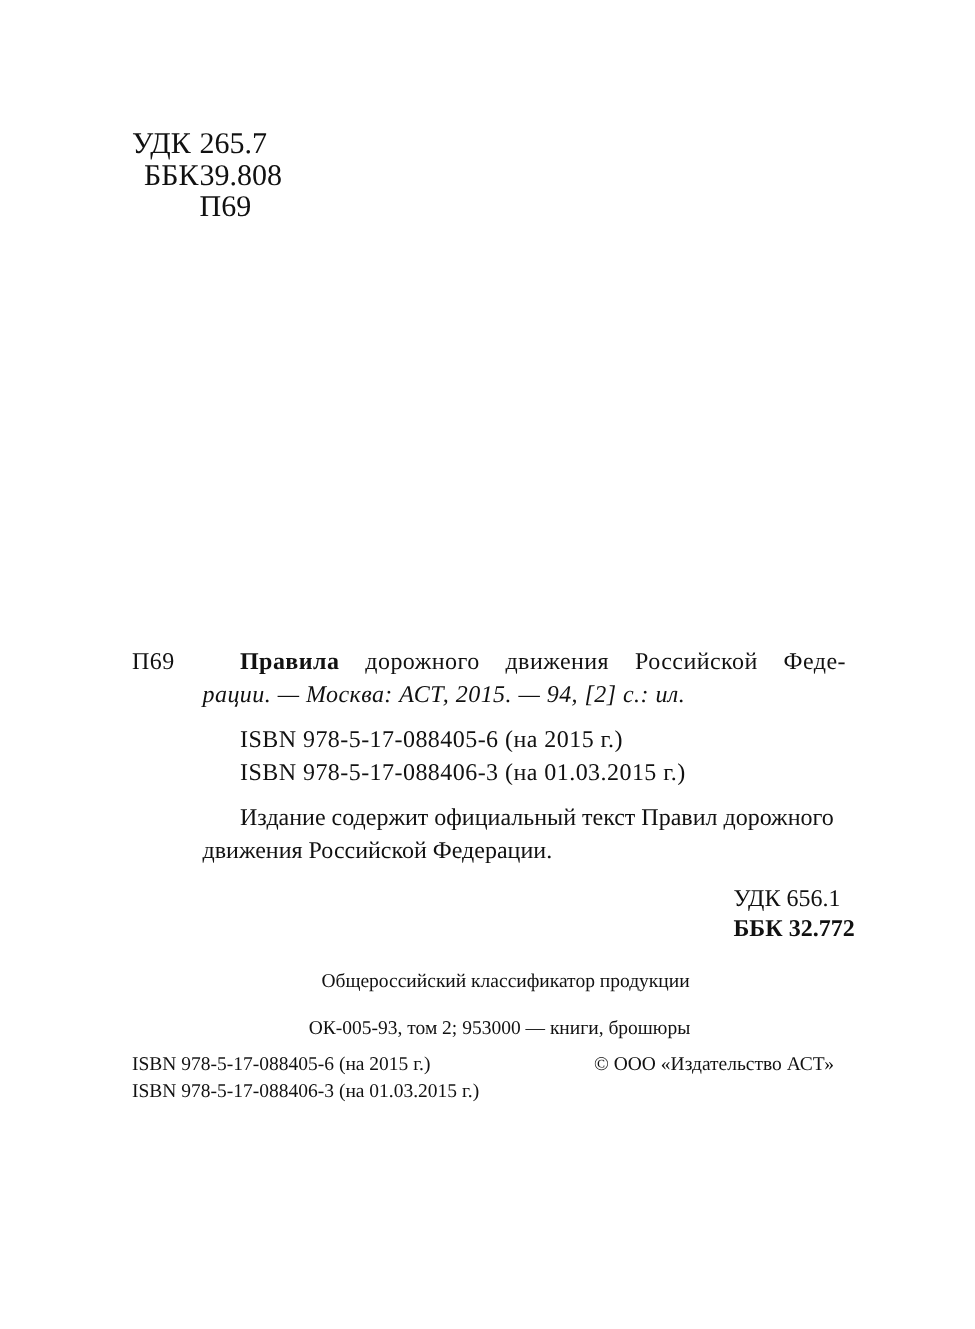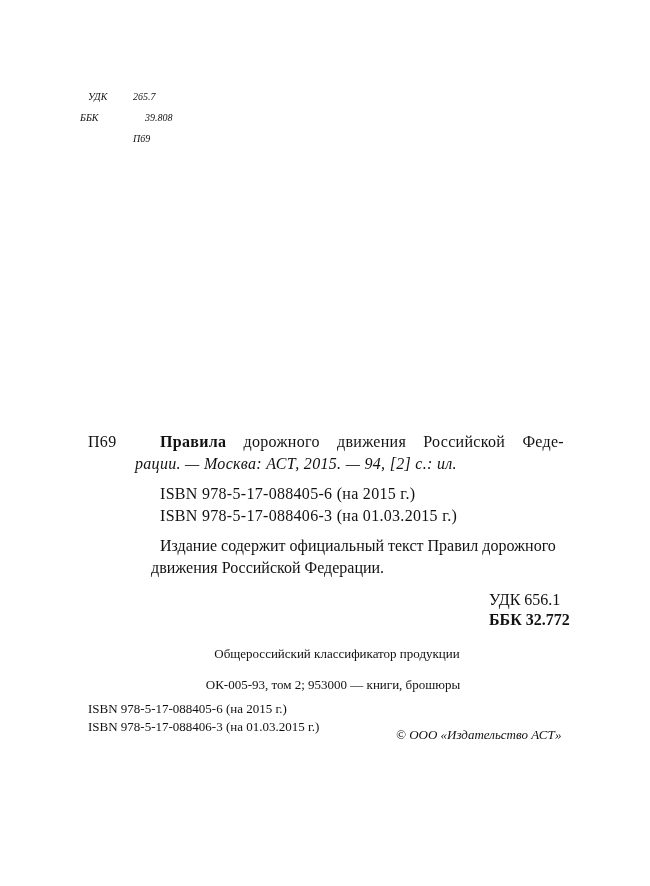--- a/index.html
+++ b/index.html
@@ -1,50 +1,50 @@
 <!DOCTYPE html>
 <html><head>
 <meta charset="utf-8">
 <style>
   html, body { margin:0; padding:0; background:#ffffff; }
   body { width:650px; height:886px; position:relative; overflow:hidden;
          font-family:"Liberation Serif","DejaVu Serif",serif; color:#111; }
   .abs { position:absolute; white-space:nowrap; }
-  .top { font-size:10px; line-height:21px;font-style:italic; }
+  .top { font-size:20px; line-height:21px; }
   .main { font-size:16px; line-height:22px; letter-spacing:0.3px; }
   .body-text { font-size:16px; line-height:22px; }
   .small { font-size:13px; line-height:18px; }
   b { font-weight:bold; }
   .justify { text-align:justify; text-align-last:justify; white-space:normal; }
 </style>
 </head>
 <body>
 
 <div class="abs top" style="left:88px;top:86px;">
   <span>УДК</span>
 </div>
 <div class="abs top" style="left:133px;top:86px;">265.7</div>
-<div class="abs top" style="left:80px;top:107px;">ББК</div>
-<div class="abs top" style="left:133px;top:107px;margin-left:12px;">39.808</div>
+<div class="abs top" style="left:96px;top:107px;">ББК</div>
+<div class="abs top" style="left:133px;top:107px;">39.808</div>
 <div class="abs top" style="left:133px;top:128px;">П69</div>
 
 <div class="abs main" style="left:88px;top:431px;">П69</div>
 <div class="abs main justify" style="left:160px;top:431px;width:404px;">
   <b>Правила</b>
   <span>дорожного движения Российской Феде-</span>
 </div>
 <div class="abs main" style="left:135px;top:453px;font-style:italic;">рации. — Москва: АСТ, 2015. — 94, [2] с.: ил.</div>
 
 <div class="abs main" style="left:160px;top:483px;">ISBN 978-5-17-088405-6 (на 2015 г.)</div>
 <div class="abs main" style="left:160px;top:505px;">ISBN 978-5-17-088406-3 (на 01.03.2015 г.)</div>
 
 <div class="abs body-text" style="left:160px;top:535px;">Издание содержит официальный текст Правил дорожного</div>
-<div class="abs body-text" style="left:151px;top:557px;font-family:Liberation Serif, serif;">движения Российской Федерации.</div>
+<div class="abs body-text" style="left:135px;top:557px;font-family:Liberation Serif, serif;">движения Российской Федерации.</div>
 
 <div class="abs body-text" style="left:489px;top:589px;font-weight:normal;">УДК 656.1</div>
 <div class="abs body-text" style="left:489px;top:609px;font-weight:bold;">ББК 32.772</div>
 
 <div class="abs small" style="left:0;top:645px;width:650px;text-align:center;padding-left:24px;box-sizing:border-box;">Общероссийский классификатор продукции</div>
 <div class="abs small" style="left:0;top:676px;width:650px;text-align:center;padding-left:16px;box-sizing:border-box;">ОК-005-93, том 2; 953000 — книги, брошюры</div>
 
 <div class="abs small" style="left:88px;top:700px;">ISBN 978-5-17-088405-6 (на 2015 г.)</div>
 <div class="abs small" style="left:88px;top:718px;">ISBN 978-5-17-088406-3 (на 01.03.2015 г.)</div>
-<div class="abs small" style="left:396px;top:726px;font-style:italic;">© ООО «Издательство АСТ»</div>
+<div class="abs small" style="left:396px;top:700px;">© ООО «Издательство АСТ»</div>
 
 </body></html>

